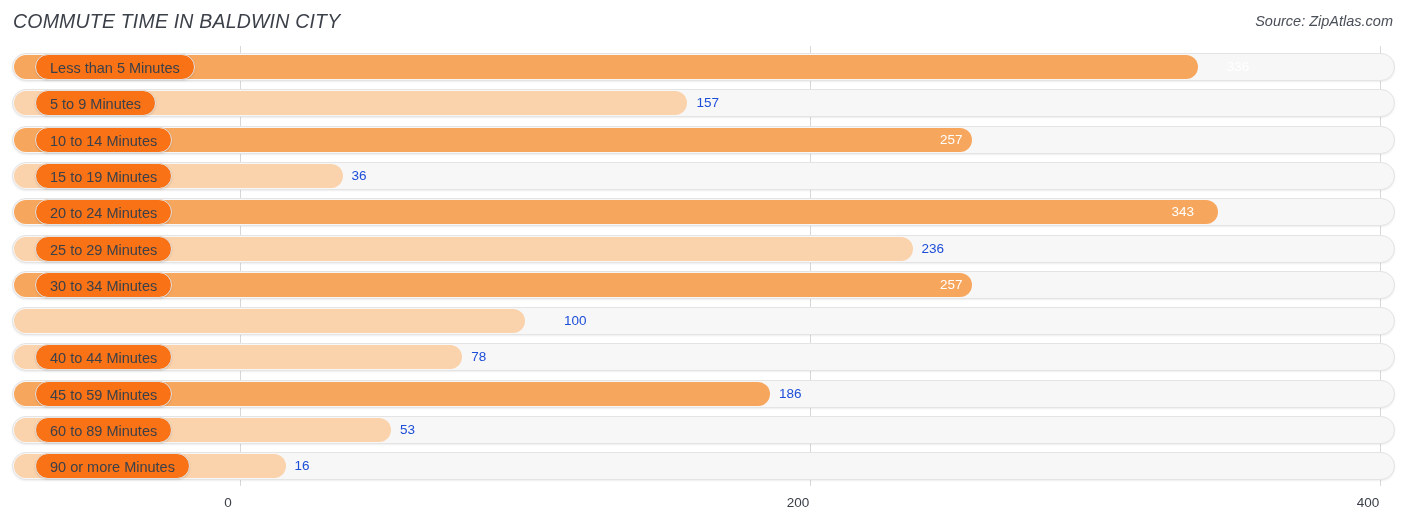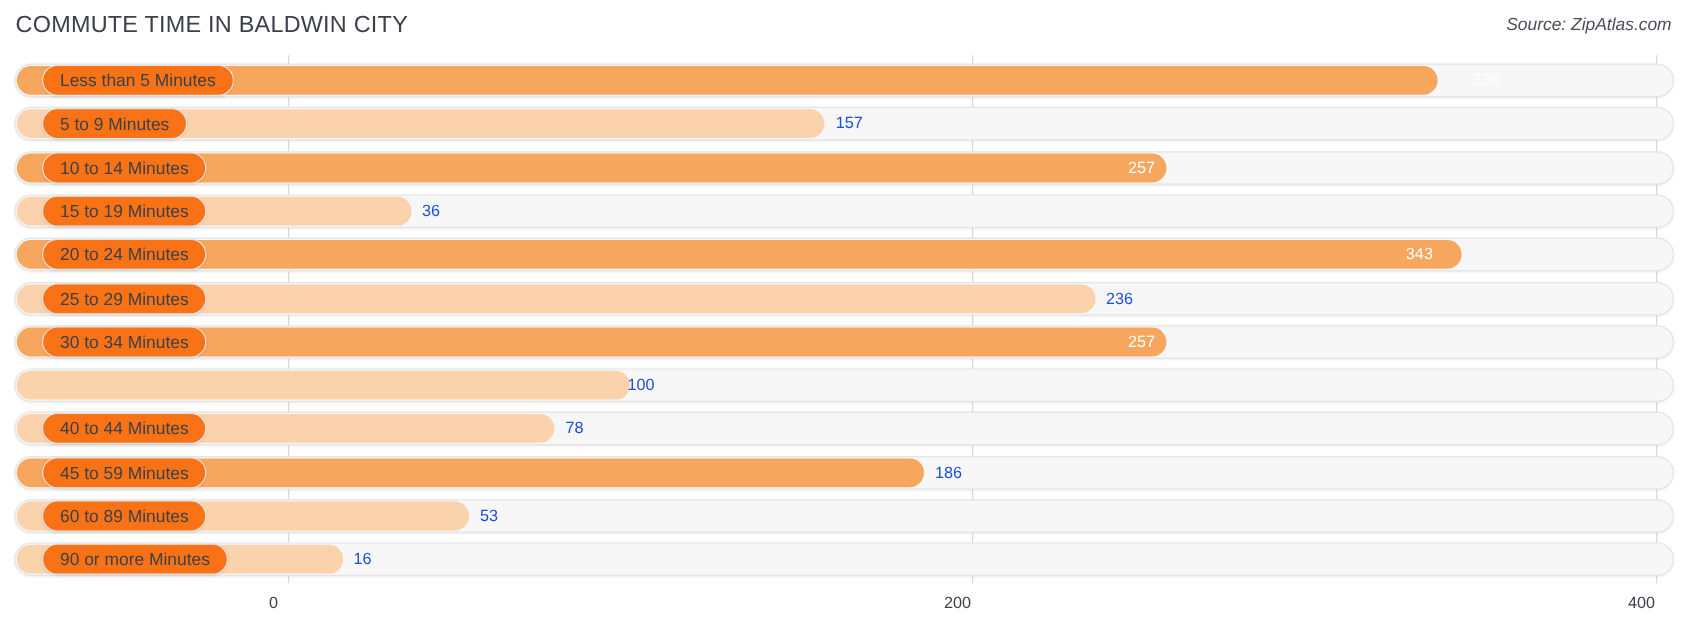--- a/index.html
+++ b/index.html
@@ -25,20 +25,21 @@
   }
   #chart-title {
     position: absolute;
     left: 13px;
     top: 10px;
     font-size: 19.5px;
     letter-spacing: .2px;
     color: #3c4049;
     font-weight: 400;
     white-space: nowrap;
+    font-style: italic;
   }
   #source-label {
     position: absolute;
     right: 13px;
     top: 13px;
     font-size: 14.5px;
     font-style: italic;
     color: #4a4e57;
     white-space: nowrap;
   }
@@ -196,21 +197,21 @@
     </div>
     <div class="row" style="top: 224.8px;">
       <div class="track"></div>
       <div class="bar" style="width: 958.45px; background: rgb(247, 166, 93);"></div>
       <div class="label-pill">30 to 34 Minutes</div>
       <div class="val-in" style="left: 914.45px; width: 36px; text-align: right;">257</div>
     </div>
     <div class="row" style="top: 261.1px;">
       <div class="track"></div>
       <div class="bar" style="width: 511px; background: rgb(250, 210, 171);"></div>
-      <div class="val-out" style="left: 511px; text-align: right;">100</div>
+      <div class="val-out" style="left: 552px; text-align: right;">100</div>
     </div>
     <div class="row" style="top: 297.4px;">
       <div class="track"></div>
       <div class="bar" style="width: 448.3px; background: rgb(250, 210, 171);"></div>
       <div class="label-pill">40 to 44 Minutes</div>
       <div class="val-out" style="left: 459.3px;">78</div>
     </div>
     <div class="row" style="top: 333.7px;">
       <div class="track"></div>
       <div class="bar" style="width: 756.1px; background: rgb(247, 166, 93);"></div>

